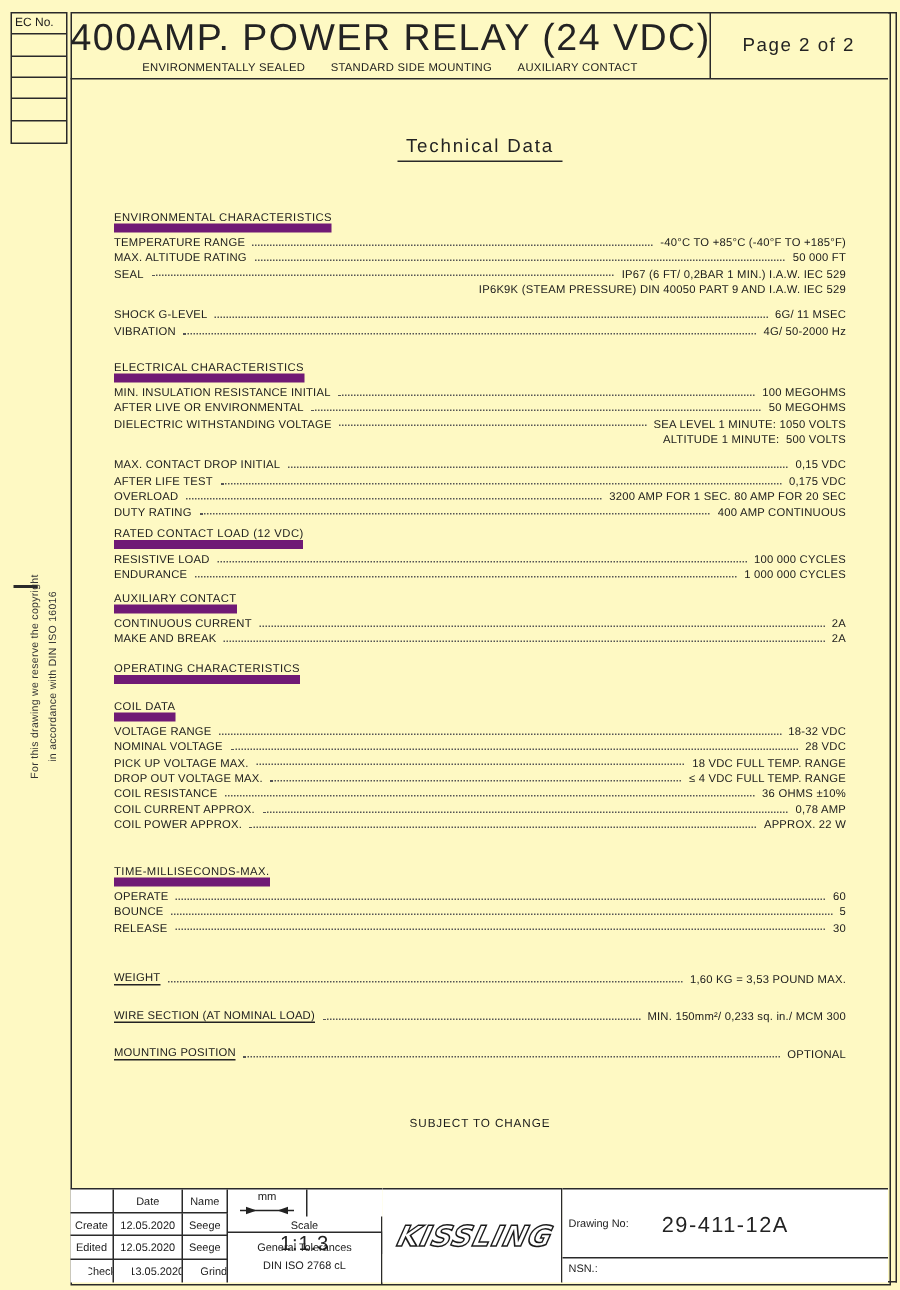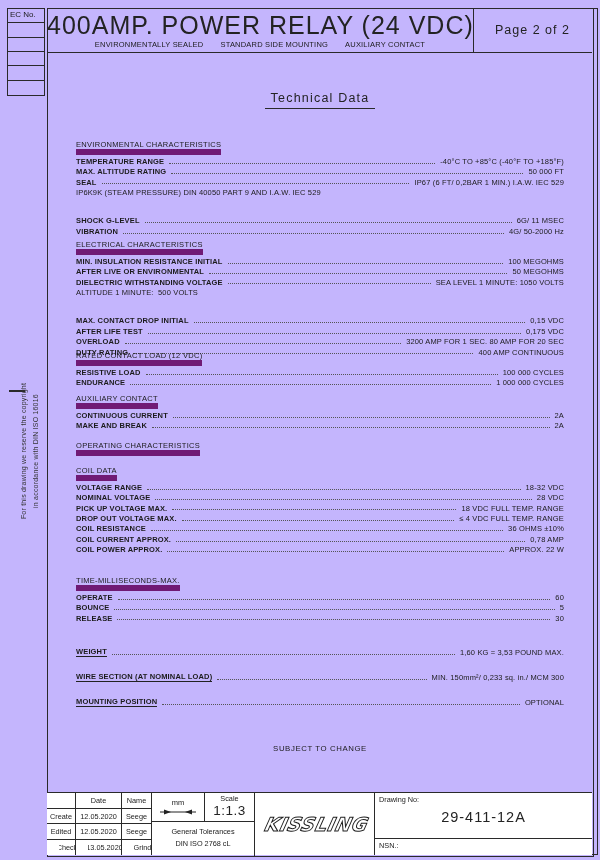--- a/index.html
+++ b/index.html
@@ -1,17 +1,17 @@
 <!DOCTYPE html>
 <html><head>
 <meta charset="utf-8">
 <style>
   html,body { margin:0; padding:0; background:#e8e8e8; }
   #page {
-    position:relative; width:600px; height:860px; background:#c4b5fd;
+    position:relative; width:600px; height:860px; background:#fef9c3;
     font-family:"Liberation Sans", sans-serif; color:#1b1b1b; overflow:hidden;
   }
   .abs { position:absolute; }
   .hline { position:absolute; height:1px; background:#2a2a2a; }
   .vline { position:absolute; width:1px; background:#2a2a2a; }
 
   
   #main-frame { left:47px; top:8px; width:545px; height:847px; border:1px solid #2a2a2a; }
   #outer-right { left:597px; top:8px; height:847px; }
   #outer-top-seg { left:592px; top:8px; width:6px; }
@@ -47,54 +47,54 @@
   }
 
   
   #tech-title-row { left:76px; top:88px; width:488px; text-align:center; }
   #tech-title {
     display:inline-block; font-size:12.5px; letter-spacing:1.2px; color:#232323;
     border-bottom:1px solid #2a2a2a; padding:0 6px 3px 6px;text-align:right;
   }
   .section { position:absolute; left:76px; width:488px; font-size:7.5px; }
   .trow { display:flex; align-items:flex-end; height:10.4px; white-space:pre; }
-  .trow.gap { margin-top:18px; }
-  .lbl { letter-spacing:0.15px;font-weight:bold; }
+  .trow.gap { margin-top:7px; }
+  .lbl { letter-spacing:0.15px; }
   .lbl.u { border-bottom:1px solid #222; padding-bottom:0.5px;margin-top:28px; }
   .dots { flex:1 1 auto; border-bottom:1px dotted #555; margin:0 5px 2.2px 5px; min-width:8px; }
   .val { letter-spacing:0.15px; }
-  .trow.cont { }
+  .trow.cont { justify-content:flex-end; }
   .sec-title { display:inline-block; border-bottom:6px solid #701a75; padding-bottom:0.5px; letter-spacing:0.3px; }
   #notice-row { left:76px; top:744px; width:488px; text-align:center; font-size:7.8px; letter-spacing:0.6px; }
 
   
   .fbox { position:absolute; border-top:1px solid #2a2a2a; box-sizing:border-box; background:#fff; }
   #approvals { left:47px; top:792px; width:105px; height:63px; display:grid;
     grid-template-columns:29px 46px 30px; grid-template-rows:16px 1fr 1fr 1fr; }
   #approvals .acell { border-right:1px solid #2a2a2a; border-bottom:1px solid #2a2a2a;
     font-size:7.3px; display:flex; align-items:center; justify-content:center; overflow:hidden; white-space:nowrap; }
   #approvals .acell.r4 { border-bottom:none;margin-left:12px; }
   #approvals .acell.lastcol { border-right:1px solid #2a2a2a; }
 
   #mid-box { left:152px; top:792px; width:103px; height:63px; }
-  #mid-top { display:flex; height:29px; border-bottom:1px solid #2a2a2a; box-sizing:border-box; }
+  #mid-top { display:flex; height:29px; border-bottom:1px solid #2a2a2a; box-sizing:border-box;flex-direction:column; }
   #units-cell { width:53px; border-right:1px solid #2a2a2a; box-sizing:border-box;
     display:flex; flex-direction:column; align-items:center; justify-content:center; gap:1px; }
   #units-cell .units { font-size:7.5px; }
   #scale-cell { flex:1; border-right:1px solid #2a2a2a; box-sizing:border-box; text-align:center; }
   #scale-cell .scale-label { font-size:7.3px; margin-top:1px; }
   #scale-cell .scale-value { font-size:13.5px; letter-spacing:0.5px; margin-top:0px; color:#232323; }
   #tol-cell { height:34px; border-right:1px solid #2a2a2a; box-sizing:border-box; text-align:center; font-size:7.3px; line-height:12px; padding-top:4px; }
 
   #logo-box { left:255px; top:792px; width:120px; height:63px; border-right:1px solid #2a2a2a;
     display:flex; align-items:center; justify-content:center; }
 
   #dwg-box { left:375px; top:792px; width:217px; height:63px; }
   #dwg-top { height:46px; border-bottom:1px solid #2a2a2a; box-sizing:border-box; position:relative; }
-  #dwg-label { position:absolute; left:4px; top:2px; font-size:7.3px; }
+  #dwg-label { position:absolute; left:4px; top:18px; font-size:7.3px; }
   #dwg-no { position:absolute; left:0; right:0; top:16px; text-align:center; font-size:14.5px; letter-spacing:1px; color:#232323; }
   #nsn-row { height:17px; font-size:7.3px; padding:2px 0 0 4px; box-sizing:border-box; }
 </style>
 </head>
 <body>
 
 <div id="page">
 
   <div class="abs" id="main-frame"></div>
   <div class="vline" id="outer-right"></div>

